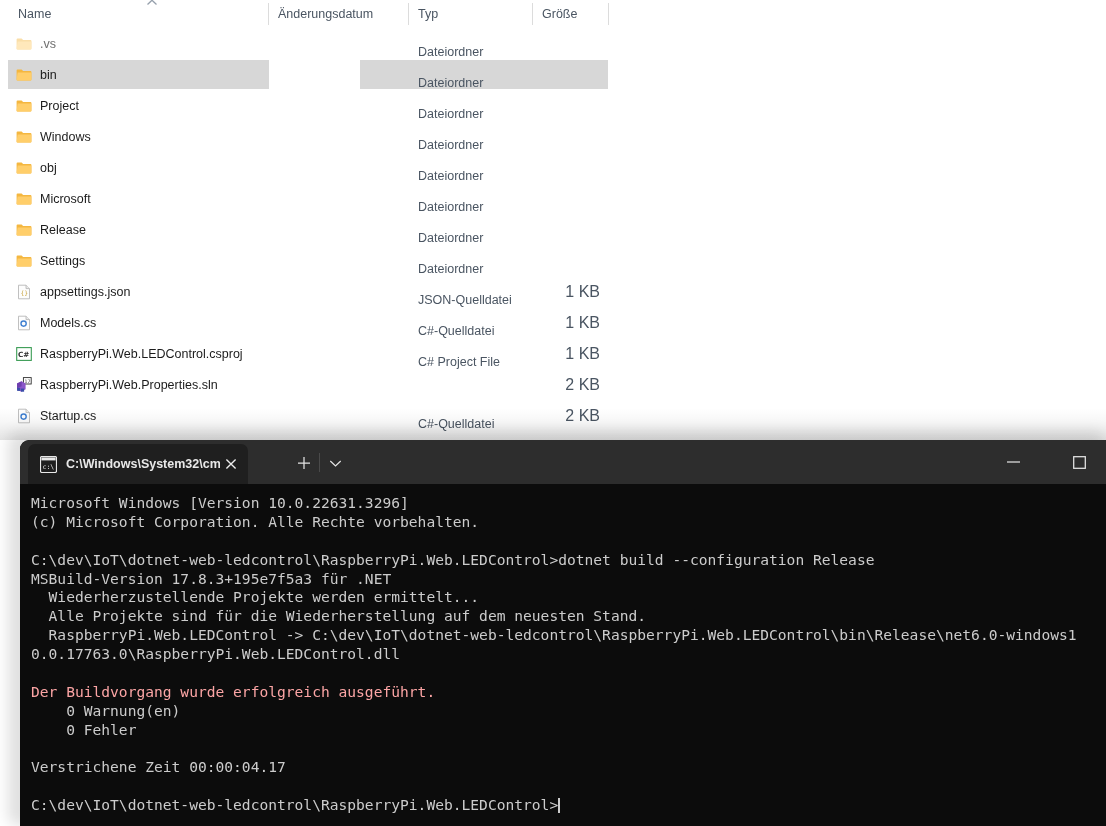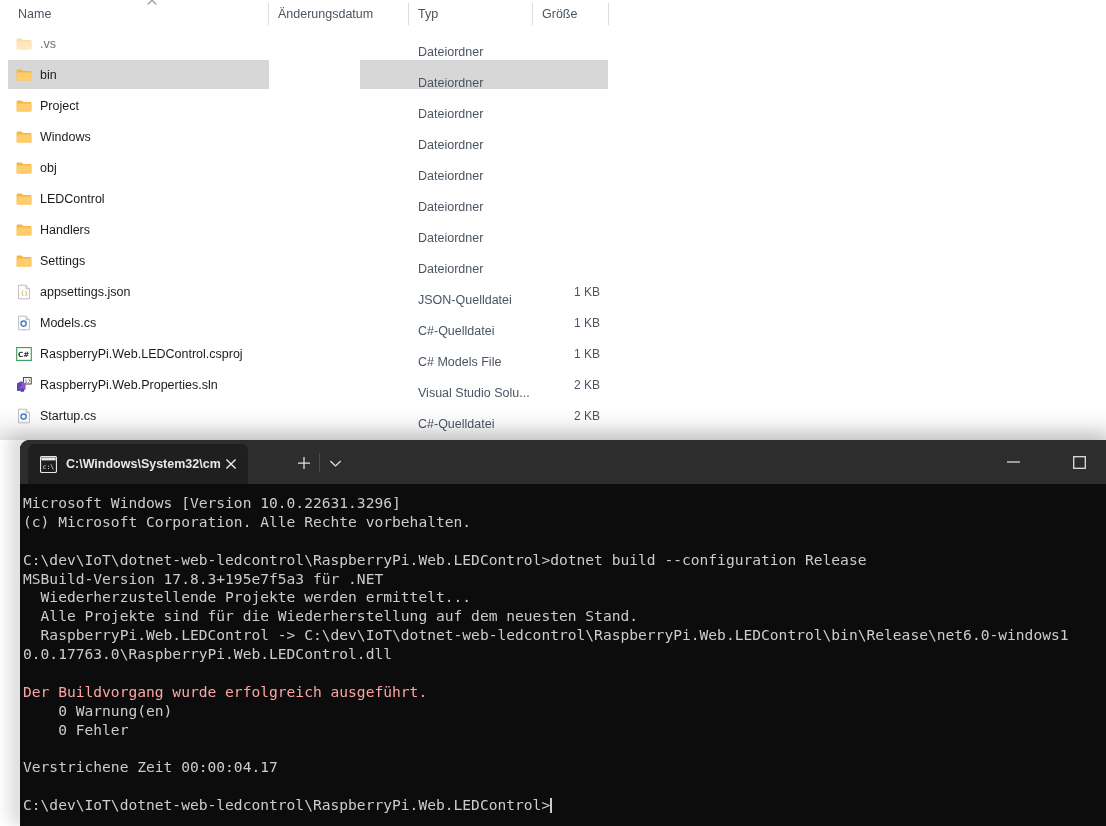--- a/index.html
+++ b/index.html
@@ -72,21 +72,21 @@
     position: absolute; left: 408px; top: 0; height: 31px;
     display: flex; align-items: flex-end;
     padding-left: 10px;
     font-size: 12.5px; color: #4a5562;
     white-space: nowrap;
   }
   .cell-size {
     position: absolute; left: 532px; top: 0; height: 31px;
     width: 68px;
     display: flex; align-items: center; justify-content: flex-end;
-    font-size: 12px; color: #4a5562;
+    font-size: 16px; color: #4a5562;
     white-space: nowrap;
   }
 
   
   .ico { width: 16px; height: 16px; flex: 0 0 16px; position: relative; }
   .ico svg { display: block; }
   .ico.dim { opacity: 0.45; }
 
   
   .top-shadow {
@@ -165,21 +165,21 @@
     color: #e6e6e6;
   }
   .wb-min { left: 970px; }
   .wb-max { left: 1036px; }
   .wb-close { left: 1080px; width: 46px; }
 
   .term-body {
     position: absolute; left: 0; top: 44px;
     width: 1086px; height: 342px;
     background: #0c0c0c;
-    padding: 10px 0 0 3px;
+    padding: 10px 0 0 11px;
     font-family: "DejaVu Sans Mono", "Liberation Mono", monospace;
     font-size: 14.6px;
     line-height: 18.9px;
     color: #cccccc;
     white-space: pre;
     overflow: hidden;
   }
   .term-line { height: 18.9px; white-space: pre; }
   .term-line.green { color: #fca5a5; }
   .cursor {
@@ -309,38 +309,38 @@
           </div>
         </div>
         <div class="row">
           <div class="cell-name">
             <span class="ico">
               <svg width="16" height="16" viewBox="0 0 16 16">
                 <path d="M0.6 3.4 a0.9 0.9 0 0 1 0.9-0.9 H5.6 l1.5 1.5 H14.5 a0.9 0.9 0 0 1 0.9 0.9 V12.6 a0.9 0.9 0 0 1-0.9 0.9 H1.5 a0.9 0.9 0 0 1-0.9-0.9 Z" fill="#f4b740"></path>
                 <path d="M1.6 5.6 H15.4 V12.6 a0.9 0.9 0 0 1-0.9 0.9 H1.5 a0.9 0.9 0 0 1-0.9-0.9 Z" fill="#ffce6a"></path>
               </svg>
             </span>
-            <span>LEDControl</span>
-          </div>
-          <div class="cell-type">
-            <span>Dateiordner</span>
-          </div>
-          <div class="cell-size">
-            <span></span>
-          </div>
-        </div>
-        <div class="row">
-          <div class="cell-name">
-            <span class="ico">
-              <svg width="16" height="16" viewBox="0 0 16 16">
-                <path d="M0.6 3.4 a0.9 0.9 0 0 1 0.9-0.9 H5.6 l1.5 1.5 H14.5 a0.9 0.9 0 0 1 0.9 0.9 V12.6 a0.9 0.9 0 0 1-0.9 0.9 H1.5 a0.9 0.9 0 0 1-0.9-0.9 Z" fill="#f4b740"></path>
-                <path d="M1.6 5.6 H15.4 V12.6 a0.9 0.9 0 0 1-0.9 0.9 H1.5 a0.9 0.9 0 0 1-0.9-0.9 Z" fill="#ffce6a"></path>
-              </svg>
-            </span>
-            <span>Handlers</span>
+            <span>Microsoft</span>
+          </div>
+          <div class="cell-type">
+            <span>Dateiordner</span>
+          </div>
+          <div class="cell-size">
+            <span></span>
+          </div>
+        </div>
+        <div class="row">
+          <div class="cell-name">
+            <span class="ico">
+              <svg width="16" height="16" viewBox="0 0 16 16">
+                <path d="M0.6 3.4 a0.9 0.9 0 0 1 0.9-0.9 H5.6 l1.5 1.5 H14.5 a0.9 0.9 0 0 1 0.9 0.9 V12.6 a0.9 0.9 0 0 1-0.9 0.9 H1.5 a0.9 0.9 0 0 1-0.9-0.9 Z" fill="#f4b740"></path>
+                <path d="M1.6 5.6 H15.4 V12.6 a0.9 0.9 0 0 1-0.9 0.9 H1.5 a0.9 0.9 0 0 1-0.9-0.9 Z" fill="#ffce6a"></path>
+              </svg>
+            </span>
+            <span>Release</span>
           </div>
           <div class="cell-type">
             <span>Dateiordner</span>
           </div>
           <div class="cell-size">
             <span></span>
           </div>
         </div>
         <div class="row">
           <div class="cell-name">
@@ -399,42 +399,39 @@
           <div class="cell-name">
             <span class="ico">
               <svg width="16" height="16" viewBox="0 0 16 16">
                 <rect x="0.7" y="1.6" width="14.6" height="12.8" fill="#ffffff" stroke="#3a9c54" stroke-width="1.1"></rect>
                 <text x="1.9" y="11.4" font-family="DejaVu Sans, sans-serif" font-size="7.2" font-weight="bold" fill="#2c2c2c">C#</text>
               </svg>
             </span>
             <span>RaspberryPi.Web.LEDControl.csproj</span>
           </div>
           <div class="cell-type">
-            <span>C# Models File</span>
+            <span>C# Project File</span>
           </div>
           <div class="cell-size">
             <span>1 KB</span>
           </div>
         </div>
         <div class="row">
           <div class="cell-name">
             <span class="ico">
               <svg width="16" height="16" viewBox="0 0 16 16">
                 <rect x="7.4" y="0.6" width="7.8" height="6.4" fill="#ffffff" stroke="#2f2f2f" stroke-width="0.9"></rect>
                 <text x="8.6" y="5.6" font-family="DejaVu Sans, sans-serif" font-size="4.6" fill="#2f2f2f">17</text>
                 <path d="M1 6.4 L5.6 4.2 L9.6 6.6 L9.6 12.2 L5.2 14.8 L1 12.4 Z" fill="#8b57c9"></path>
                 <path d="M1 6.4 L5.6 4.2 L5.6 9.2 L1 11.2 Z" fill="#6f3fb0"></path>
                 <rect x="1.1" y="10.8" width="3.1" height="3.1" fill="#3b4ea8"></rect>
                 <rect x="5.0" y="11.6" width="3.1" height="3.1" fill="#3b4ea8"></rect>
               </svg>
             </span>
             <span>RaspberryPi.Web.Properties.sln</span>
-          </div>
-          <div class="cell-type">
-            <span>Visual Studio Solu...</span>
           </div>
           <div class="cell-size">
             <span>2 KB</span>
           </div>
         </div>
         <div class="row">
           <div class="cell-name">
             <span class="ico">
               <svg width="16" height="16" viewBox="0 0 16 16">
                 <path d="M2.5 1.2 H10 L13.5 4.6 V14.8 H2.5 Z" fill="#fdfdfd" stroke="#b9b9b9" stroke-width="0.9"></path>

